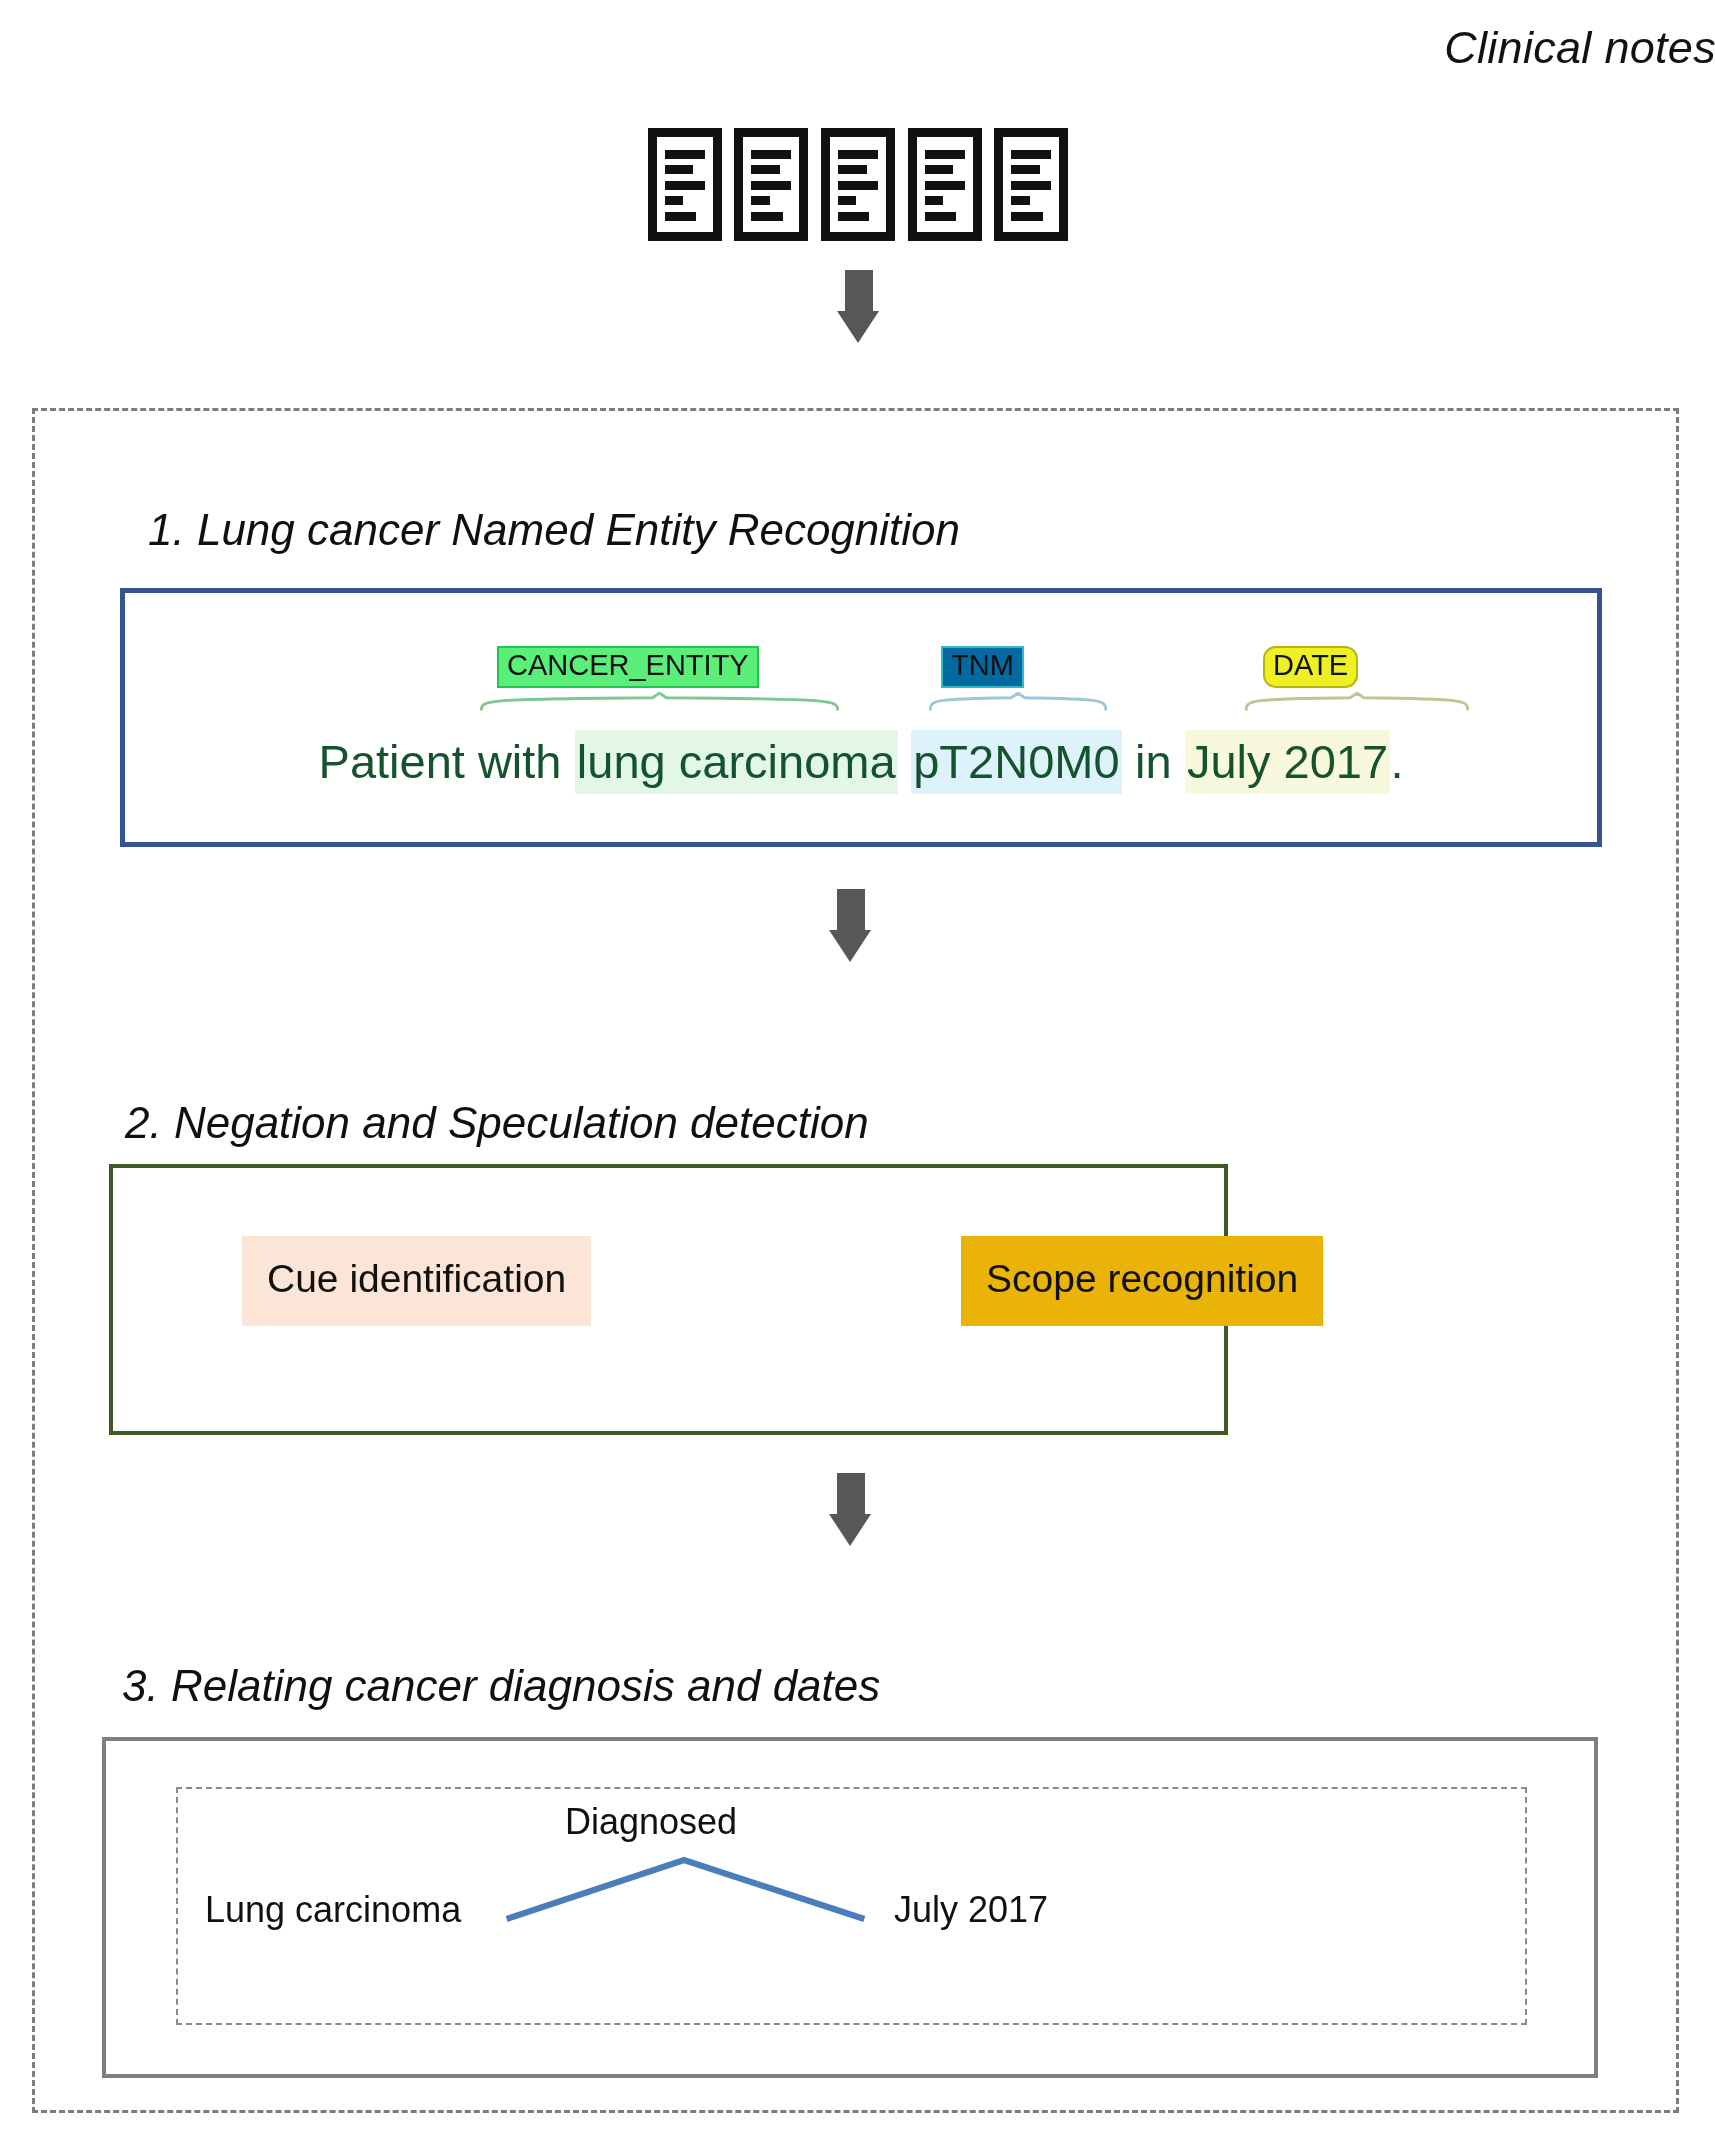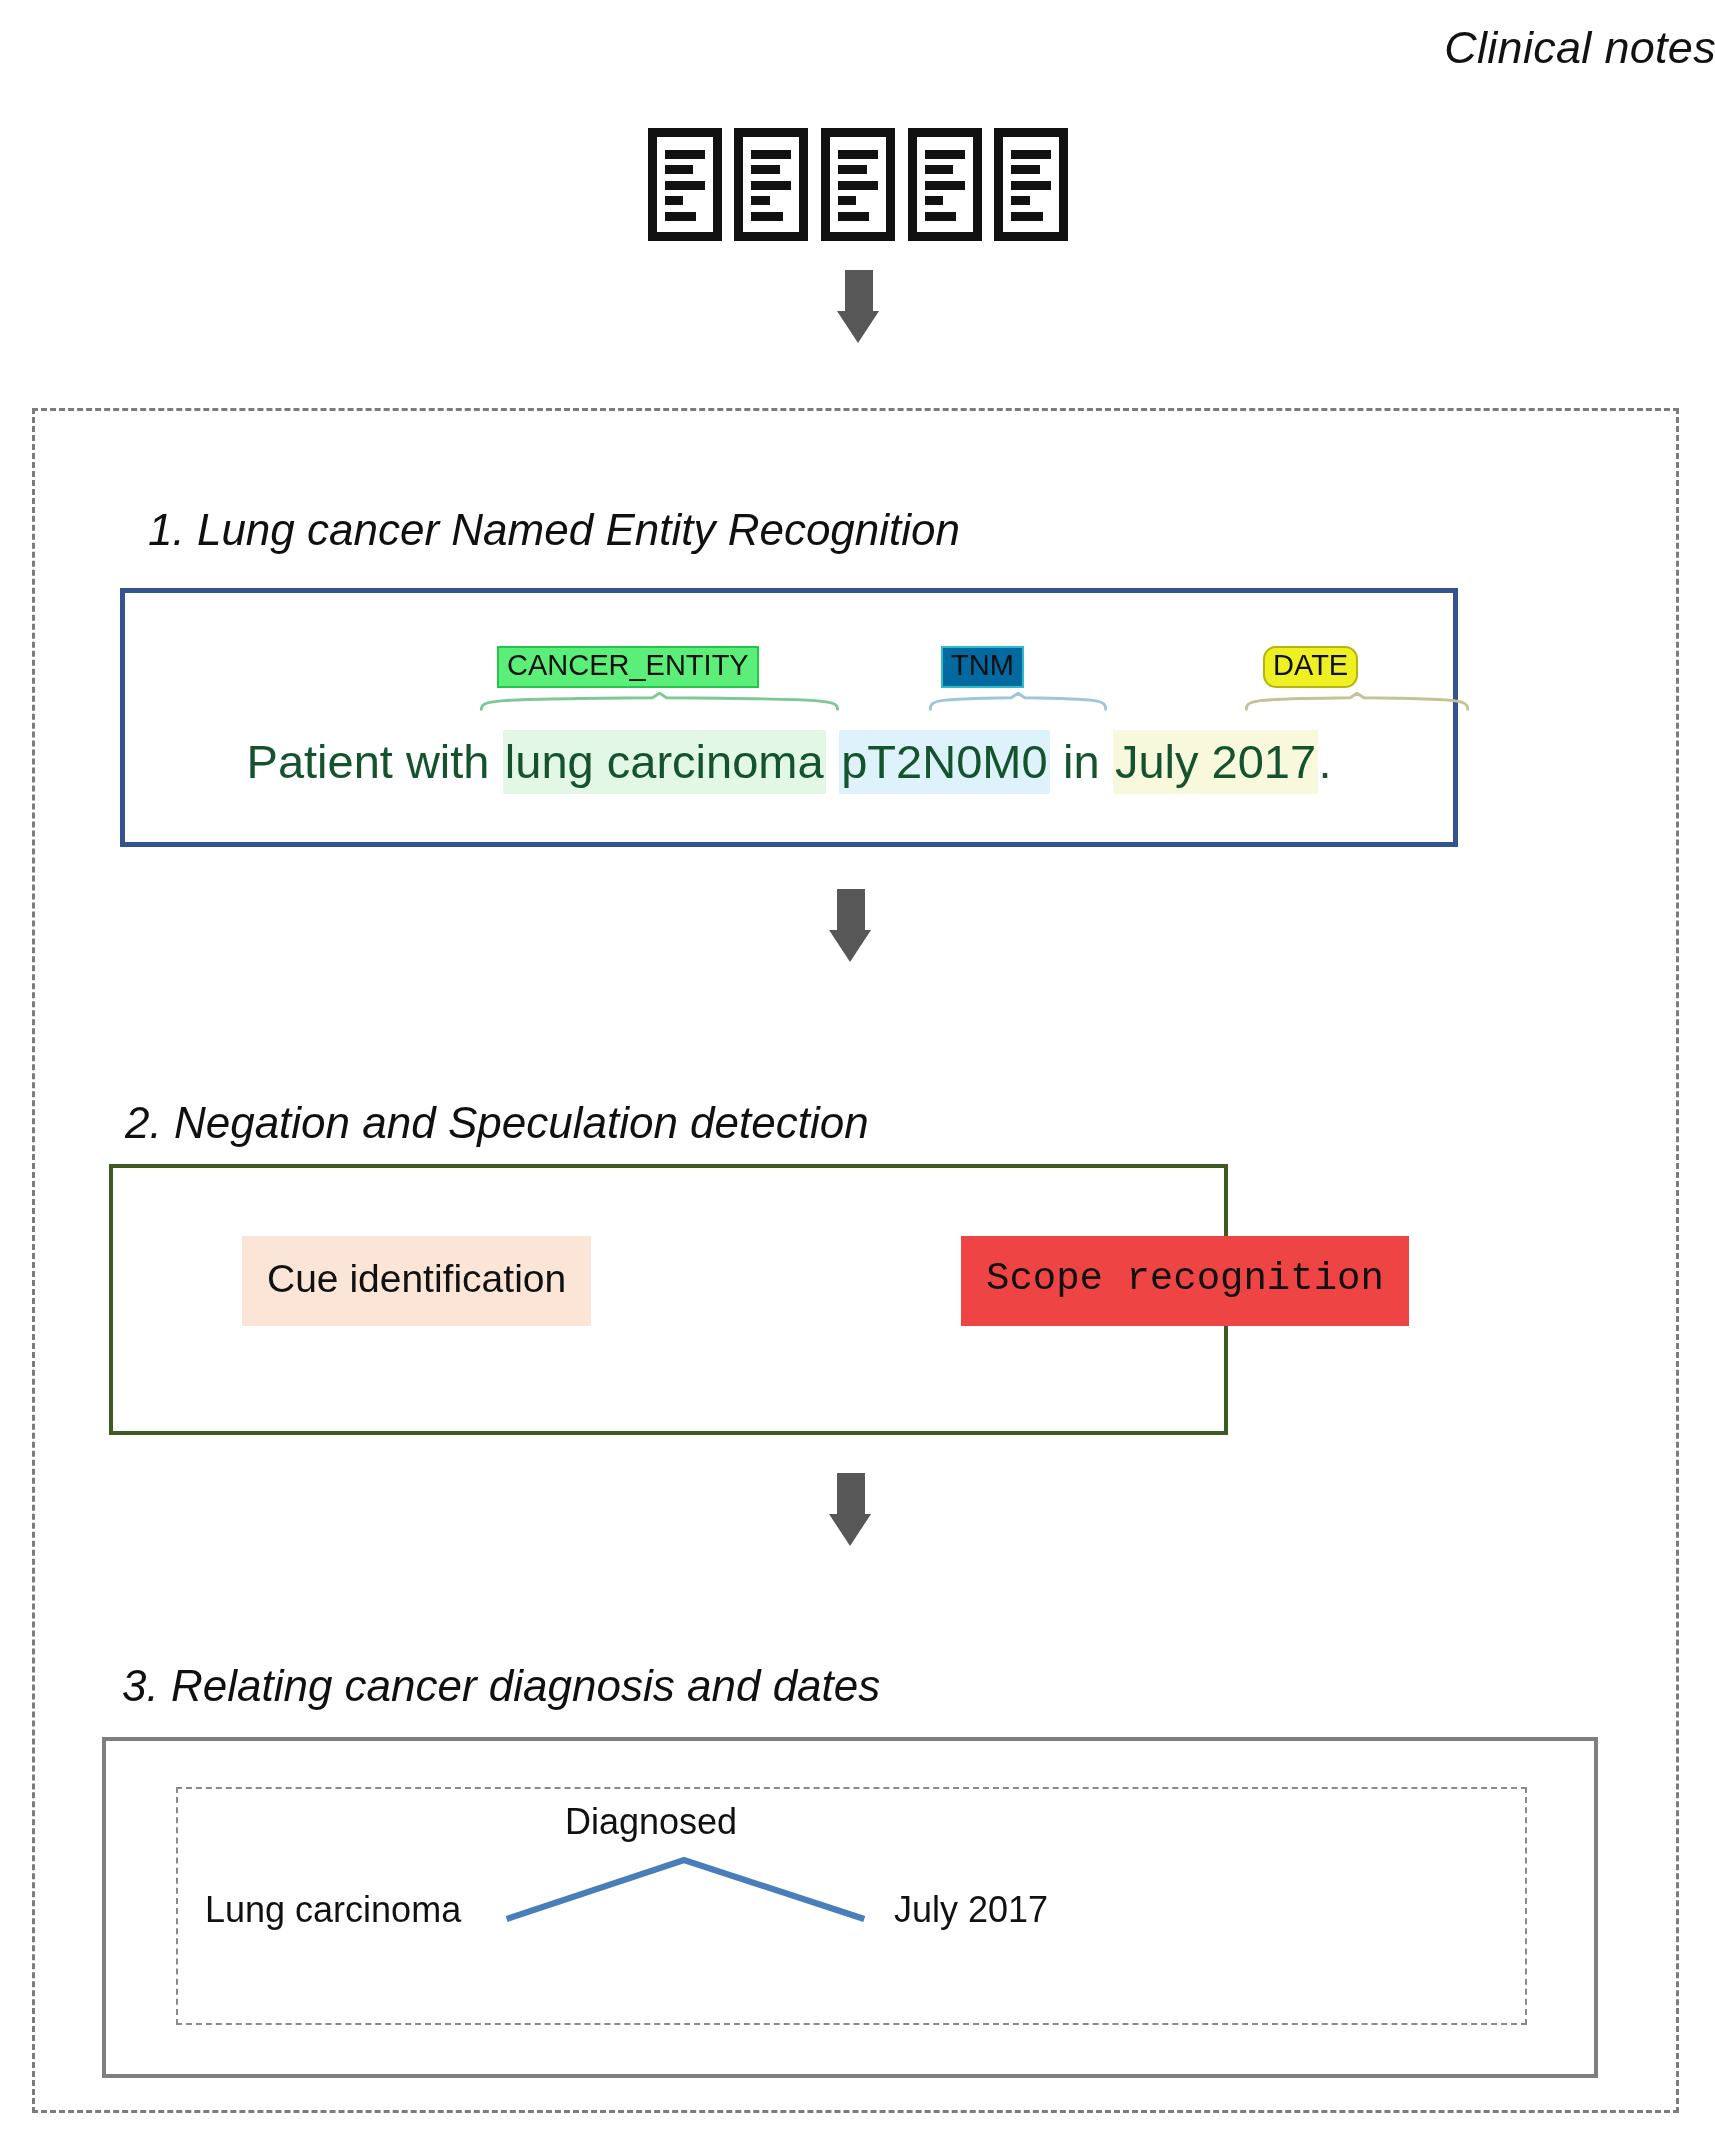--- a/index.html
+++ b/index.html
@@ -102,21 +102,21 @@
     color: #101010;
     white-space: nowrap;
     margin-top: 29px;
   }
 
   
   .ner-box {
     position: absolute;
     left: 120px;
     top: 588px;
-    width: 1338px;
+    width: 1482px;
     height: 259px;
     border: 5.2px solid #355390;
     background: #ffffff;
     box-sizing: border-box;
   }
   .ner-inner {
     position: absolute;
     left: 0;
     top: 0;
     width: 100%;
@@ -183,21 +183,21 @@
   }
   .sub-chip {
     position: absolute;
     font-size: 39px;
     padding: 21px 25px 25px 25px;
     white-space: nowrap;
     color: #111111;
     box-sizing: border-box;
   }
   .sub-chip.cue   { background: #fbe5d6; }
-  .sub-chip.scope { background: #ef4444; font-family: Liberation Mono, monospace; }
+  .sub-chip.scope { background: #eab308; }
 
   
   .rel-box {
     position: absolute;
     left: 102px;
     top: 1737px;
     width: 1496px;
     height: 341px;
     border: 4.6px solid #7f7f7f;
     background: #ffffff;

